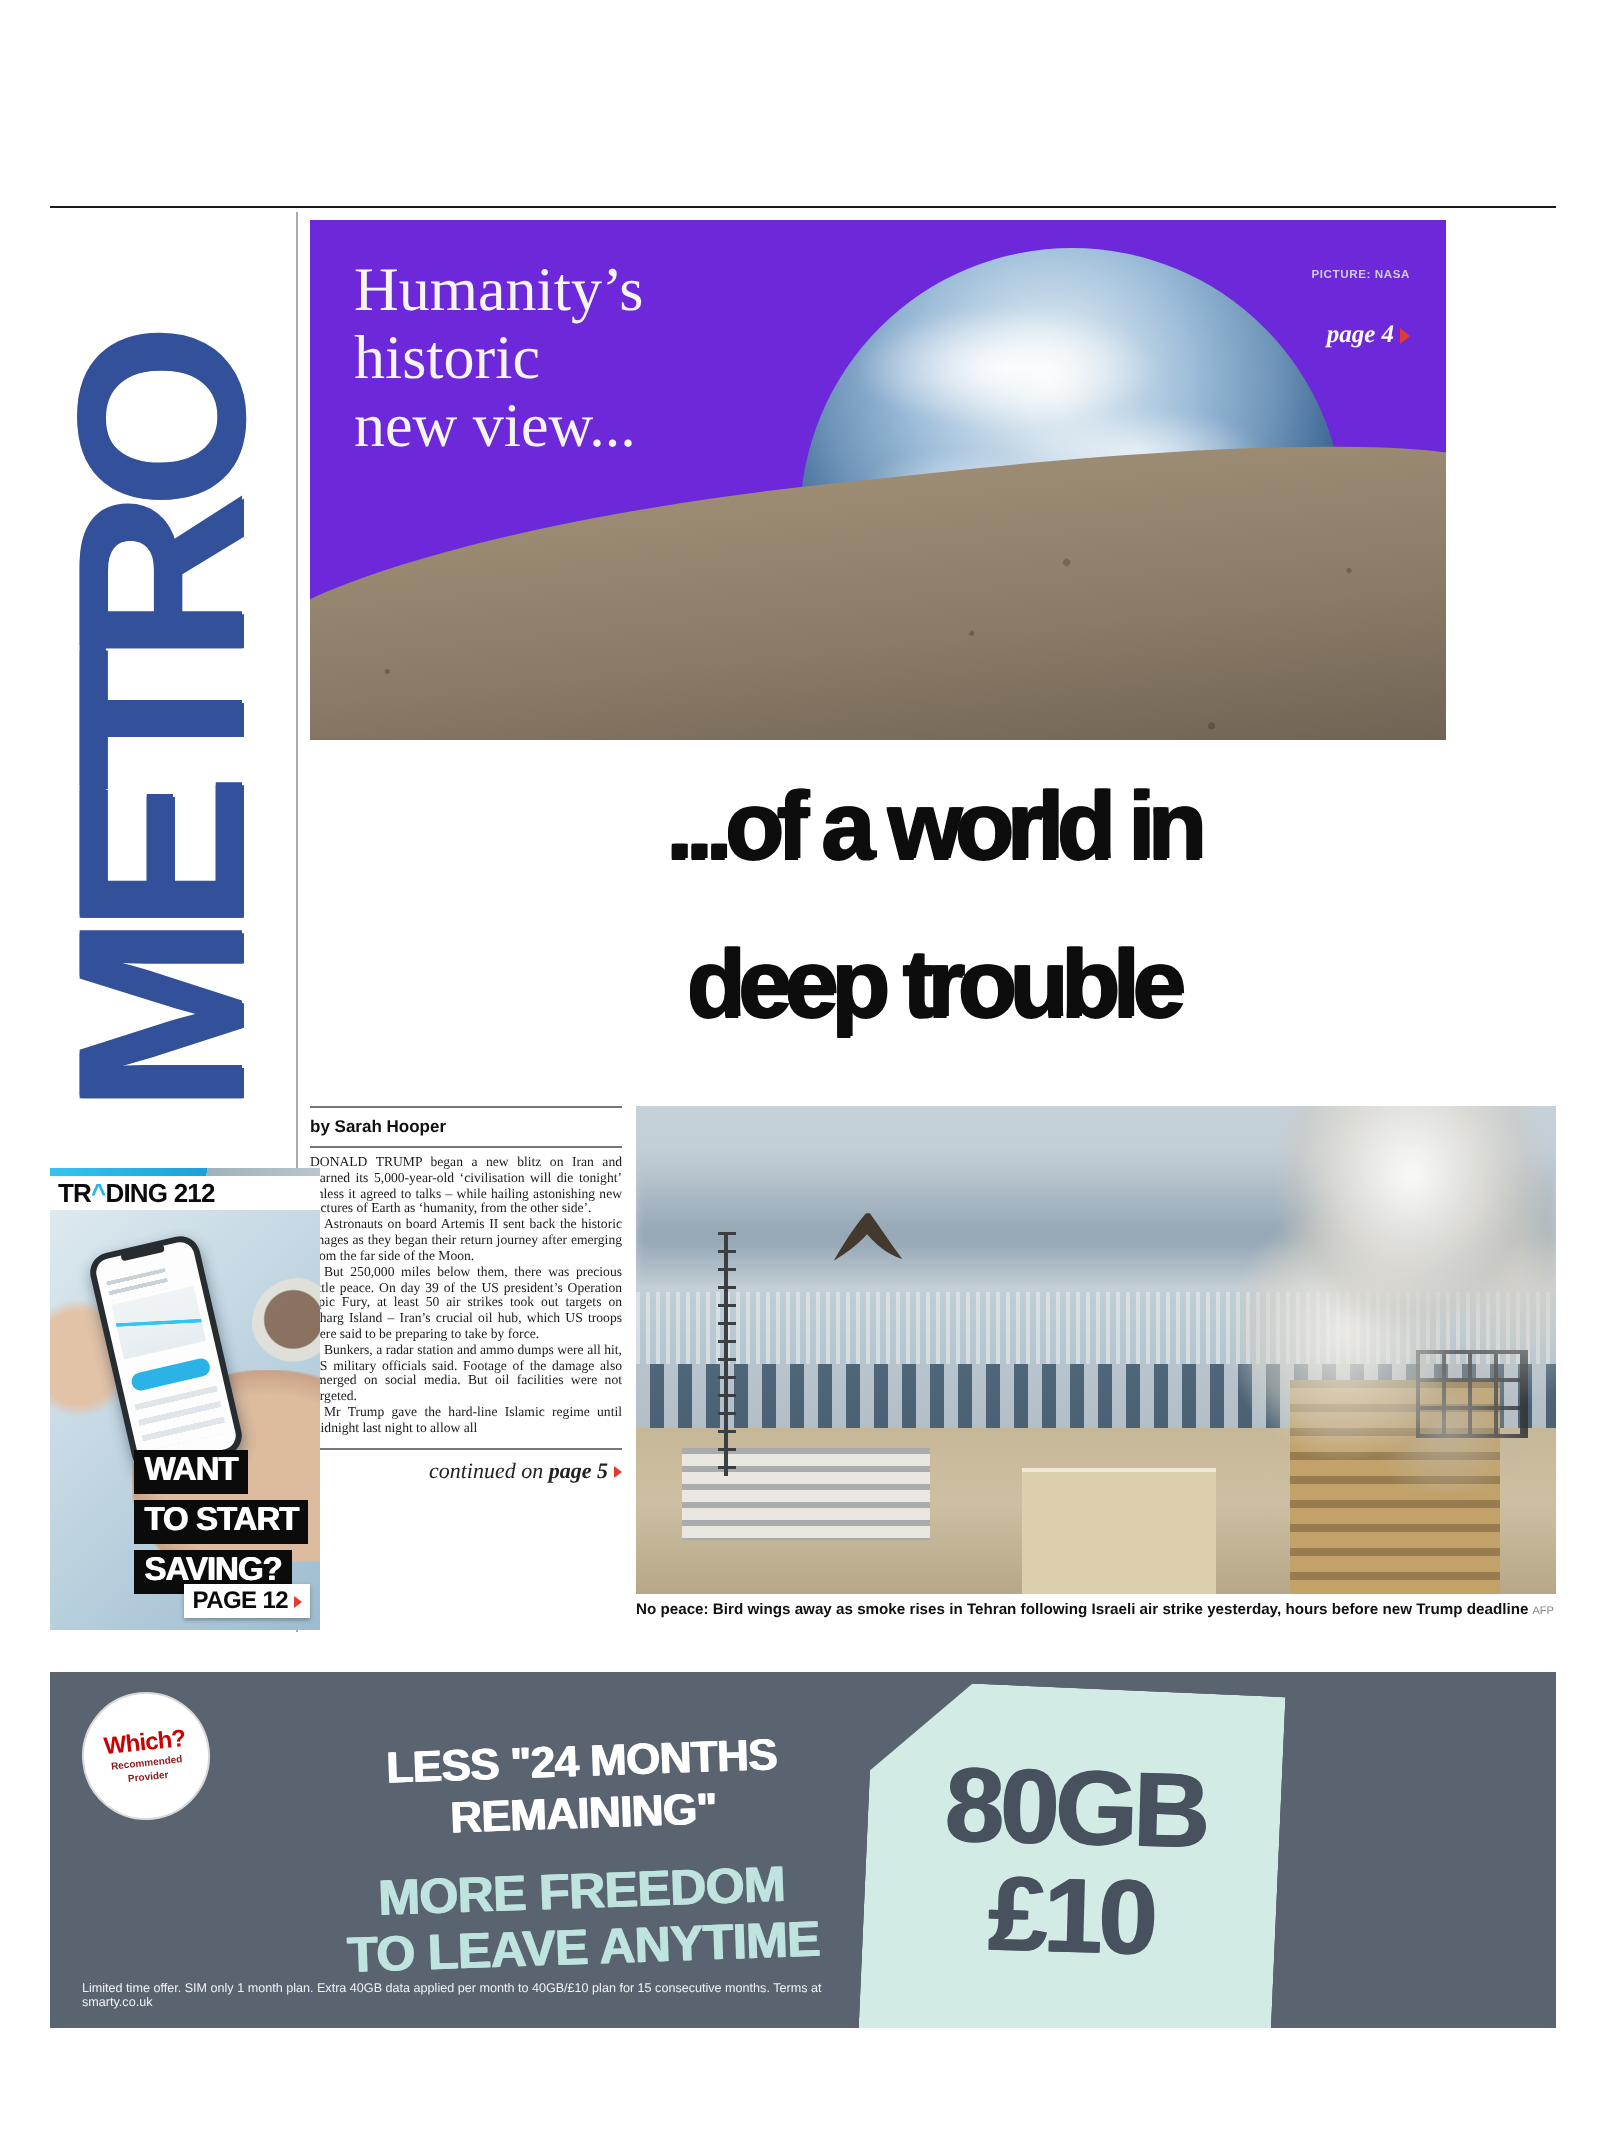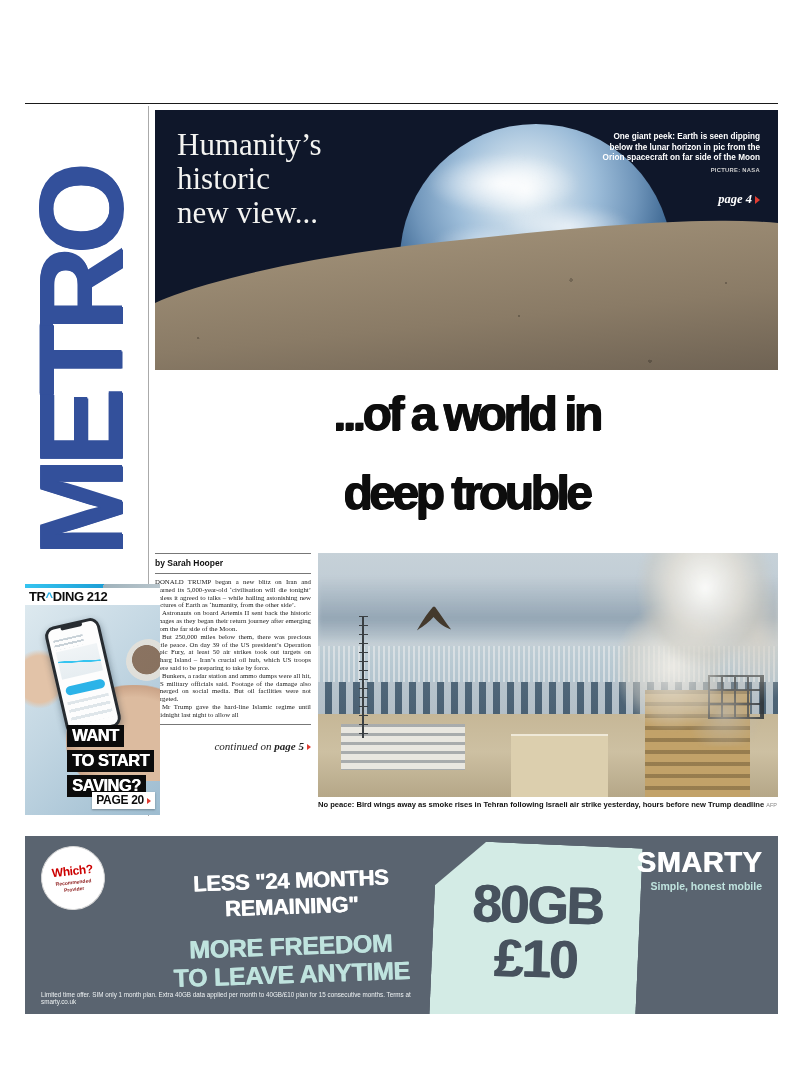--- a/index.html
+++ b/index.html
@@ -19,21 +19,21 @@
   .tb-right .free{color:var(--freered);}
   .toprule{position:absolute;left:25px;top:103px;width:753px;height:1px;background:#1a1a1a;}
 
   
   .couk{position:absolute;left:28px;top:104px;width:118px;text-align:center;font-size:33px;font-weight:800;letter-spacing:-1.5px;color:var(--blue);text-shadow:.6px 0 currentColor;}
   .metro-wrap{position:absolute;left:25px;top:148px;width:120px;height:432px;}
   .metro-text{position:absolute;left:-2px;top:432px;width:432px;height:120px;transform-origin:0 0;transform:rotate(-90deg);font-size:118px;font-weight:800;color:var(--blue);letter-spacing:-8px;line-height:116px;text-align:center;text-shadow:1.5px 0 currentColor,0 1px currentColor;}
   .vrule{position:absolute;left:148px;top:106px;width:1px;height:710px;background:#aaa;}
 
   
-  .moon{position:absolute;left:155px;top:110px;width:623px;height:260px;background:#0f172a;overflow:hidden;}
+  .moon{position:absolute;left:155px;top:110px;width:568px;height:260px;background:#6d28d9;overflow:hidden;}
   .earth{position:absolute;left:245px;top:14px;width:272px;height:272px;border-radius:50%;
     background:radial-gradient(circle at 46% 24%, #f4f8fa 0%, #d4e3ee 10%, #9dbdd9 28%, #6f95ba 44%, #3c6691 58%, #1c3d62 72%, #0a1c33 84%, #02060d 100%);}
   .earth::before{content:"";position:absolute;inset:0;border-radius:50%;
     background:radial-gradient(ellipse 40% 16% at 38% 22%, rgba(255,255,255,.95), transparent 70%),
                radial-gradient(ellipse 34% 12% at 62% 38%, rgba(255,255,255,.75), transparent 70%),
                radial-gradient(ellipse 42% 12% at 58% 52%, rgba(255,255,255,.55), transparent 70%),
                radial-gradient(ellipse 26% 10% at 30% 44%, rgba(255,255,255,.5), transparent 70%);
     filter:blur(3px);}
   .lunar{position:absolute;left:-6%;top:50%;width:112%;height:90%;transform:rotate(-6deg);
     border-radius:48% 40% 0 0 / 26% 12% 0 0;
@@ -59,21 +59,21 @@
   
   .mainhl{position:absolute;left:150px;top:374px;width:632px;text-align:center;color:#0d0d0d;font-weight:700;font-size:48px;line-height:79px;letter-spacing:-3.5px;text-shadow:1.2px 0 currentColor,0 .8px currentColor;}
 
   
   .story{position:absolute;left:155px;top:548px;width:156px;}
   .subhead{font-family:"Liberation Serif",serif;font-style:italic;font-size:16.5px;line-height:1.22;color:#111;letter-spacing:-.3px;}
   .hr{border:none;border-top:1px solid #777;margin:5px 0 4px;}
   .byline{font-size:8.5px;font-weight:700;color:#111;}
   .body-copy p{font-family:"Liberation Serif",serif;font-size:6.8px;line-height:1.15;text-align:justify;color:#1a1a1a;}
   .body-copy p + p{text-indent:7px;}
-  .continued{font-family:"Liberation Serif",serif;font-style:italic;font-size:11px;color:#222;text-align:right;margin-top:15px;}
+  .continued{font-family:"Liberation Serif",serif;font-style:italic;font-size:11px;color:#222;text-align:right;margin-top:5px;}
   .continued b{font-weight:700;}
 
   
   .city{position:absolute;left:318px;top:553px;width:460px;height:244px;overflow:hidden;background:#c9d3d9;}
   .sky{position:absolute;inset:0;background:linear-gradient(180deg,#c6d1d8 0%,#bcc9d3 28%,#cdd6d9 46%,#dfe2df 58%,#d6d6cf 70%);}
   .mountains{position:absolute;left:0;right:0;top:10%;height:26%;background:linear-gradient(180deg,rgba(116,138,156,0) 0%,rgba(116,138,156,.55) 65%,rgba(150,166,178,.15) 100%);filter:blur(2px);}
   .hazecity{position:absolute;left:0;right:0;top:38%;height:16%;opacity:.75;
     background:linear-gradient(180deg,#c2ccd2,#a9bac6),repeating-linear-gradient(90deg,rgba(255,255,255,.5) 0 2px,rgba(120,140,155,.35) 2px 5px);background-blend-mode:overlay;}
   .midband{position:absolute;left:0;right:0;top:53%;height:15%;
     background:repeating-linear-gradient(90deg,rgba(235,240,242,.6) 0 7px,rgba(58,80,98,.55) 7px 14px),linear-gradient(180deg,#6a8296,#5d7486);}
@@ -146,21 +146,20 @@
 
   <section class="moon">
     <div class="earth"></div>
     <div class="lunar"></div>
     <div class="moon-hl">
       <div>Humanity’s</div>
       <div>historic</div>
       <div>new view...</div>
     </div>
     <div class="moon-cap">
-      <div>One giant peek: Earth is seen dipping below the lunar horizon in pic from the Orion spacecraft on far side of the Moon</div>
       <div class="moon-credit">PICTURE: NASA</div>
       <div class="moon-page"><span>page 4</span><span class="tri"></span></div>
     </div>
   </section>
 
   <h1 class="mainhl">
     <div>...of a world in</div>
     <div>deep trouble</div>
   </h1>
 
@@ -211,41 +210,37 @@
           <div class="btn"></div>
           <div class="rows"></div>
         </div>
         <div class="notch"></div>
       </div>
       <div class="t212-chips">
         <div class="chip">WANT</div>
         <div class="chip">TO START</div>
         <div class="chip">SAVING?</div>
       </div>
-      <div class="t212-page"><span>PAGE 20</span><span class="tri small"></span></div>
+      <div class="t212-page"><span>PAGE 12</span><span class="tri small"></span></div>
     </div>
   </aside>
 
   <aside class="smarty">
     <div class="which">
       <div class="w1">Which?</div>
       <div class="w2">Recommended Provider</div>
     </div>
     <div class="sm-less">
       <div>LESS "24 MONTHS</div>
       <div>REMAINING"</div>
     </div>
     <div class="sm-more">
       <div>MORE FREEDOM</div>
       <div>TO LEAVE ANYTIME</div>
     </div>
     <div class="sim">
       <div class="big">80GB</div>
       <div class="big">£10</div>
     </div>
-    <div class="sm-brand">
-      <div class="name">SMARTY</div>
-      <div class="tag">Simple, honest mobile</div>
-    </div>
     <div class="sm-fine">Limited time offer. SIM only 1 month plan. Extra 40GB data applied per month to 40GB/£10 plan for 15 consecutive months. Terms at smarty.co.uk</div>
   </aside>
 
 </div>
 
 </body></html>

